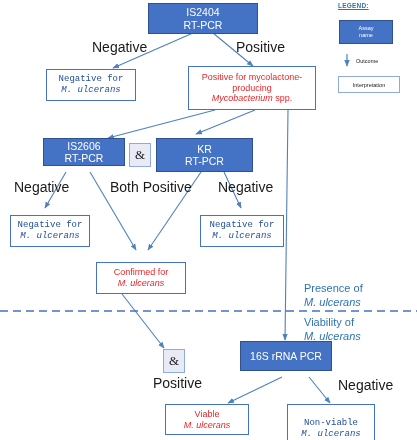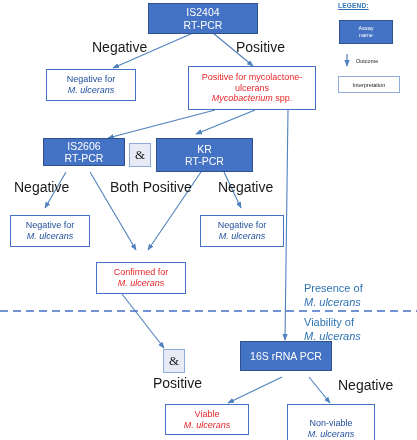--- a/index.html
+++ b/index.html
@@ -41,21 +41,21 @@
     background: #4472C4;
     border: 1px solid #2F528F;
     color: #ffffff;
     font-size: 10.5px;
   }
   .interp {
     background: #ffffff;
     border: 1px solid #4472C4;
     font-size: 9px;
   }
-  .interp.blue  { color: #1F4E9C; }
+  .interp.blue  { color: #1F4E9C; font-family: Liberation Mono, monospace; }
   .interp.red   { color: #E8262A; }
   .ital { font-style: italic; }
 
   .andbox {
     position: absolute;
     box-sizing: border-box;
     background: #E8EBF5;
     border: 1px solid #8FAADC;
     color: #1a1a1a;
     display: flex;
@@ -185,21 +185,21 @@
     <span>RT-PCR</span>
   </div>
 
   <div class="node interp blue" style="left:46px; top:69px; width:90px; height:32px;">
     <span>Negative for</span>
     <span class="ital">M. ulcerans</span>
   </div>
 
   <div class="node interp red" style="left:188px; top:66px; width:128px; height:44px;justify-content:center;">
     <span>Positive for mycolactone-</span>
-    <span>ulcerans</span>
+    <span>producing</span>
     <span><span class="ital">Mycobacterium</span><span> spp.</span></span>
   </div>
 
   <div class="node assay" style="left:43px; top:138px; width:82px; height:28px;">
     <span>IS2606</span>
     <span>RT-PCR</span>
   </div>
 
   <div class="andbox" style="left:129px; top:143px; width:22px; height:24px;">
     <span>&amp;</span>

